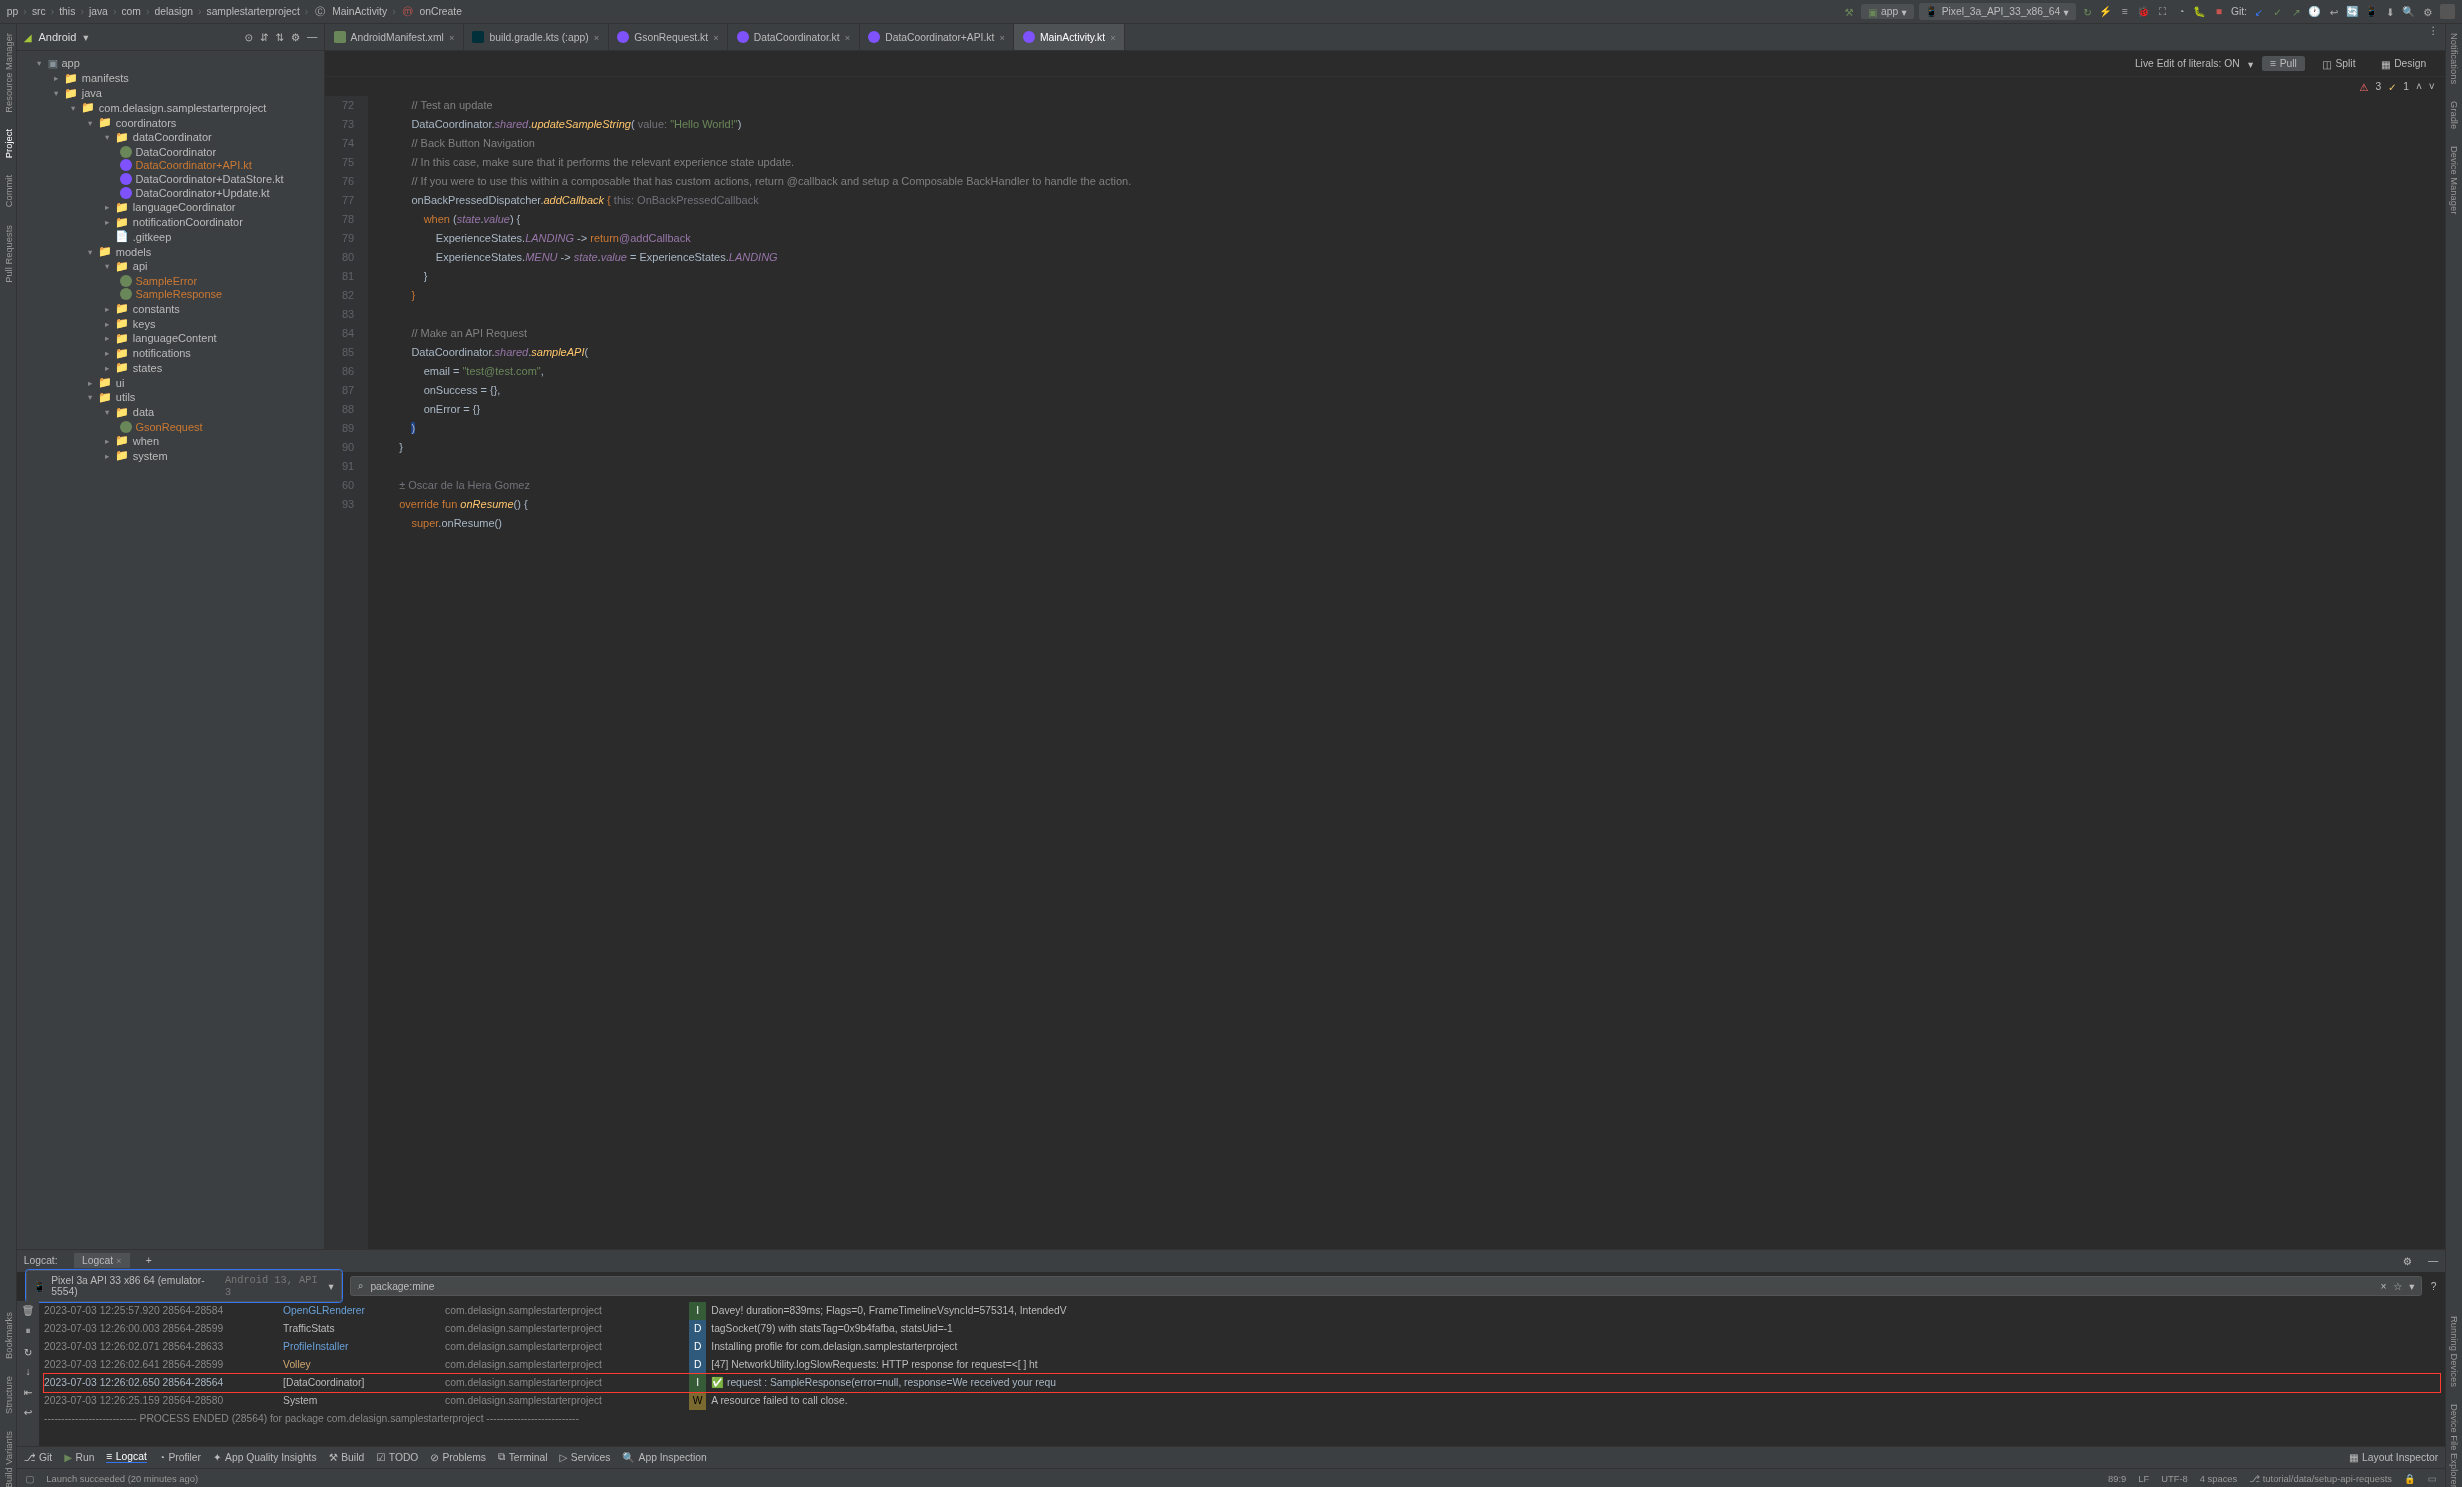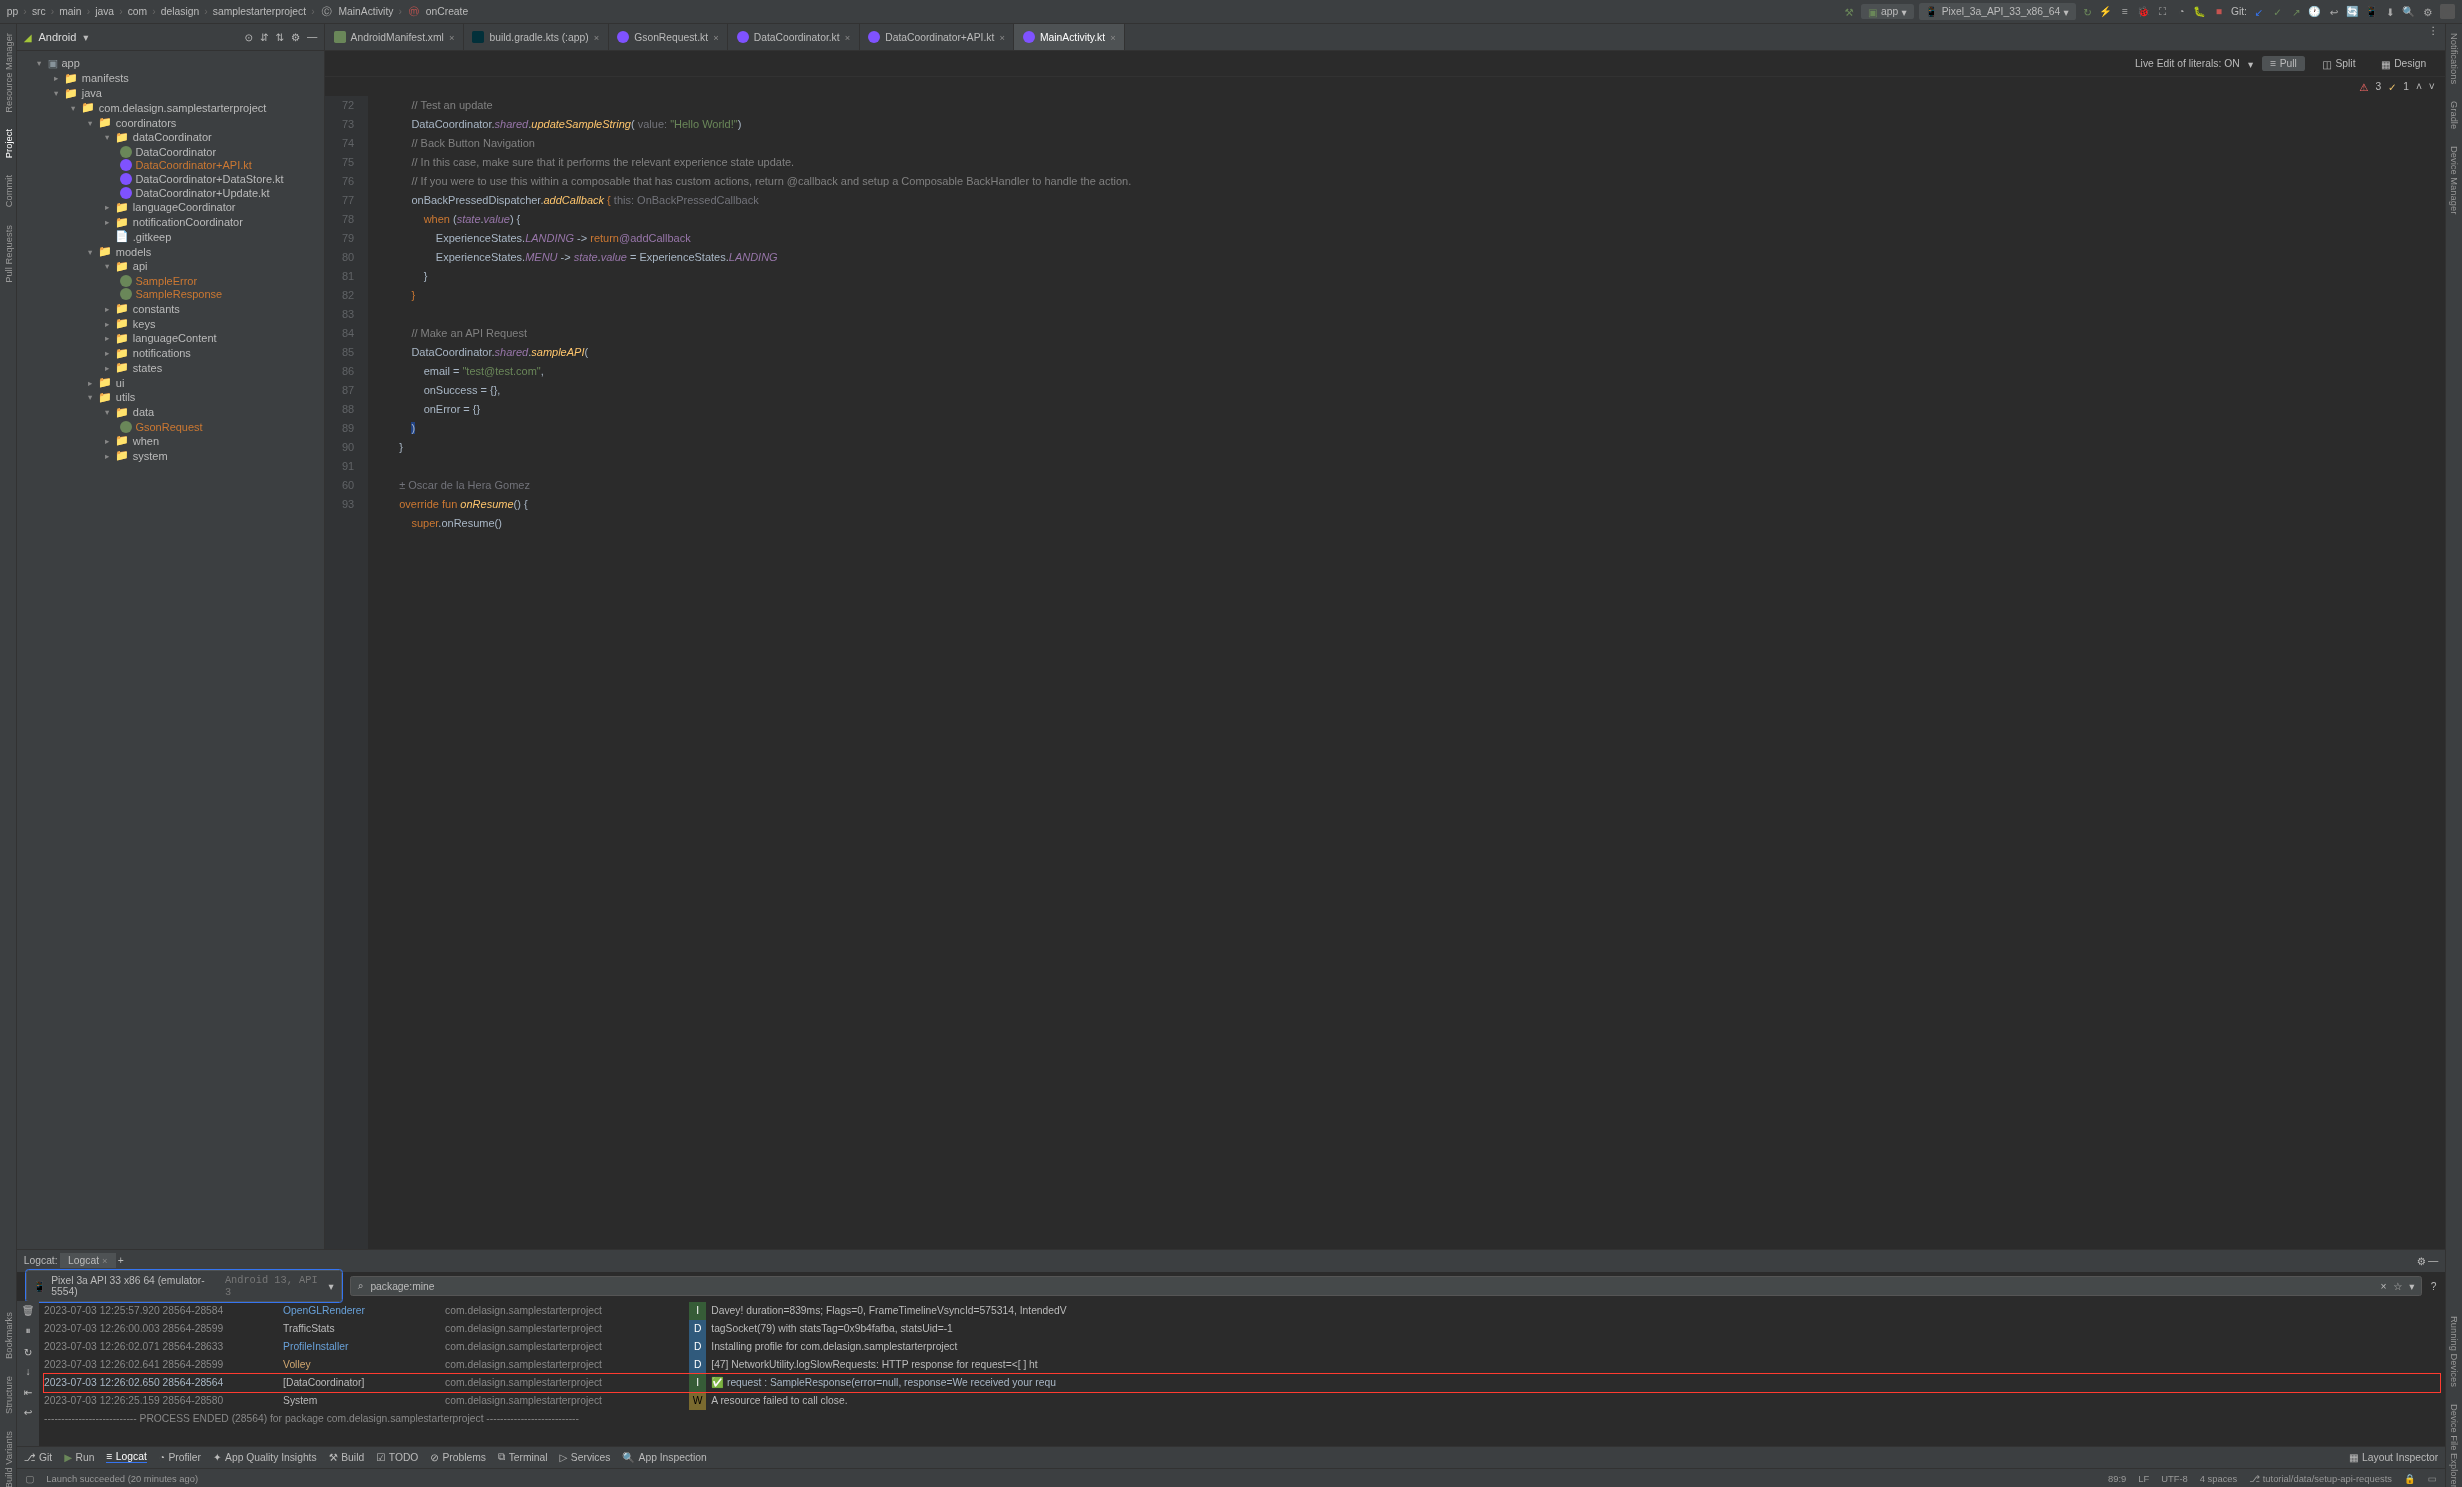--- a/index.html
+++ b/index.html
@@ -50,21 +50,21 @@
 .gutter { background:#313335; color:#606366; text-align:right; padding:0 13.7px 0 17px; user-select:none; }
 .code { flex:1; padding:0 6.8px; white-space:pre; color:#a9b7c6; position:relative; }
 .kw { color:#cc7832; }
 .str { color:#6a8759; }
 .cmt { color:#808080; }
 .fn { color:#ffc66d; font-style:italic; }
 .fld { color:#9876aa; font-style:italic; }
 .param { color:#72737a; }
 .lbl { color:#9876aa; }
 .logcat-panel { height:197px; background:#2b2b2b; border-top:0.9px solid #323232; display:flex; flex-direction:column; }
-.lc-tabs { height:22px; background:#3c3f41; display:flex; align-items:center; padding:0 6.8px; gap:2px; }
+.lc-tabs { height:22px; background:#3c3f41; display:flex; align-items:center; padding:0 6.8px; gap:16px; }
 .lc-tab { padding:1.7px 8.5px; background:#4e5254; font-size:10.3px; position:relative; }
 .lc-controls { height:29px; display:flex; align-items:center; padding:3.4px 8.5px; gap:8.5px; }
 .lc-device { background:#3c3f41; border:0.9px solid #4e5254; padding:3.4px 6.8px; border-radius:2.6px; font-size:10.3px; display:flex; align-items:center; gap:5.1px; width:316px; outline:1.7px solid #3574f0; }
 .lc-device .dim { color:#777;font-family:Liberation Mono, monospace; }
 .lc-filter { flex:1; background:#45494a; border:0.9px solid #555; padding:3.4px 6.8px; border-radius:2.6px; font-size:10.3px; display:flex; align-items:center; gap:6.8px; }
 .lc-body { flex:1; display:flex; overflow:hidden; }
 .lc-rail { width:22px; background:#3c3f41; display:flex; flex-direction:column; align-items:center; padding-top:3.4px; gap:8.5px; }
 .lc-lines { flex:1; overflow:auto; font-family:'JetBrains Mono','Consolas',monospace; font-size:10.3px; line-height:18px; white-space:pre; padding:1.7px 5.1px; }
 .lc-line { display:flex; }
 .lc-ts { color:#888; width:239px; }
@@ -85,21 +85,21 @@
 </head>
 <body>
 
 <div class="root">
 
   <div class="topbar">
     <span class="crumb">pp</span>
       <span class="crumb sep">›</span>
     <span class="crumb">src</span>
       <span class="crumb sep">›</span>
-    <span class="crumb">main</span>
+    <span class="crumb">this</span>
       <span class="crumb sep">›</span>
     <span class="crumb">java</span>
       <span class="crumb sep">›</span>
     <span class="crumb">com</span>
       <span class="crumb sep">›</span>
     <span class="crumb">delasign</span>
       <span class="crumb sep">›</span>
     <span class="crumb">samplestarterproject</span>
       <span class="crumb sep">›</span>
     <span class="tb-icon">Ⓒ</span>

